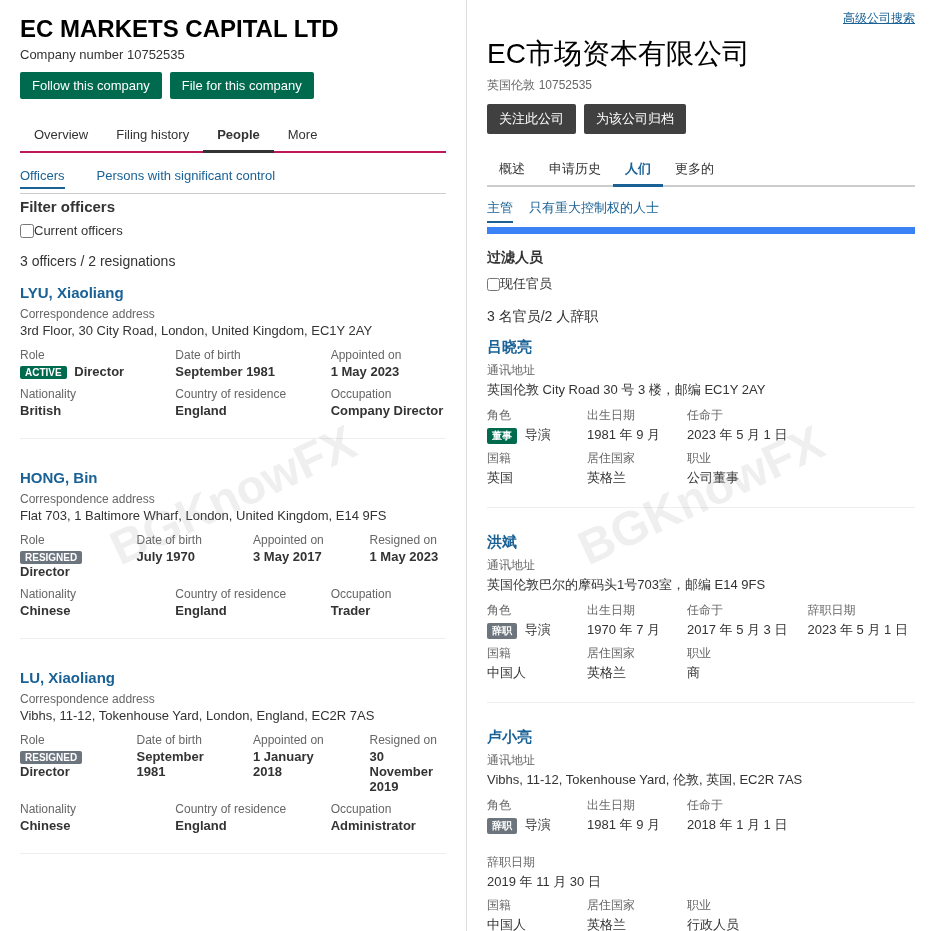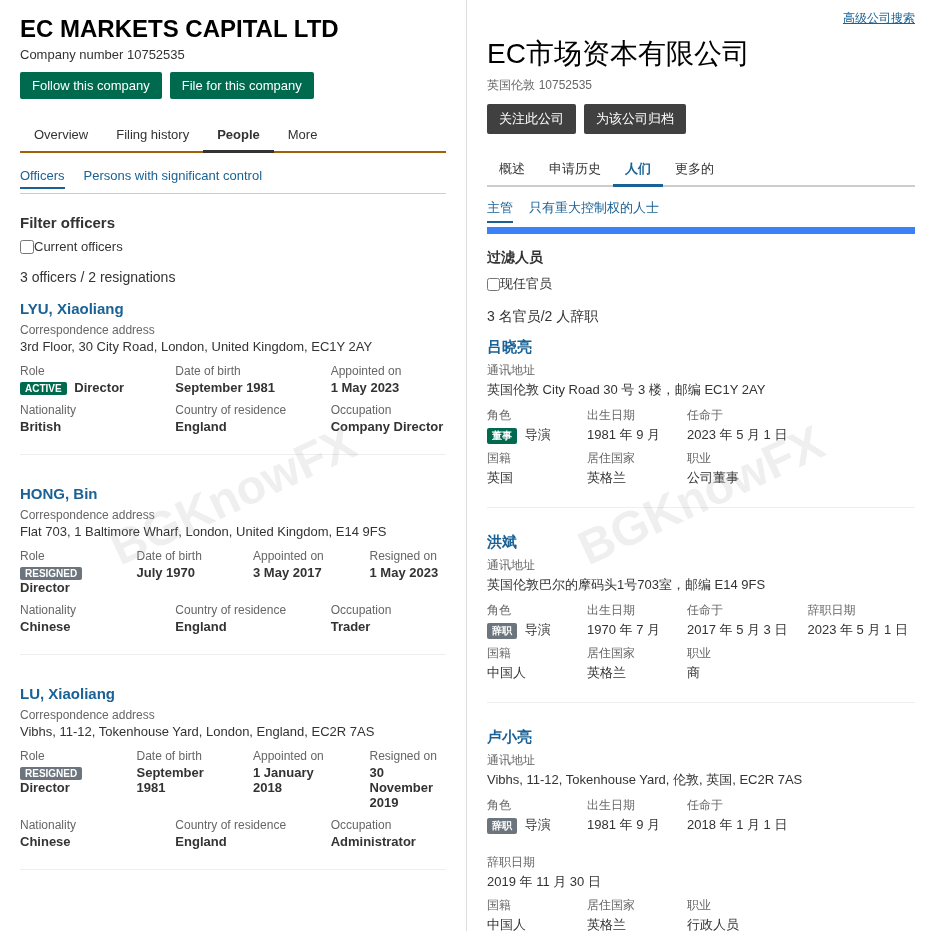--- a/index.html
+++ b/index.html
@@ -18,37 +18,37 @@
       background-color: #006A4E;
       color: #ffffff;
       border: none;
       padding: 6px 12px;
       font-size: 13px;
       cursor: pointer;
       border-radius: 2px;
     }
     
     
-    .tabs { display: flex; border-bottom: 2px solid #a16207; margin-bottom: 15px; }
+    .tabs { display: flex; border-bottom: 2px solid #be185d; margin-bottom: 15px; }
     .tab {
       padding: 8px 14px;
       font-size: 13px;
       cursor: pointer;
       border-bottom: 3px solid transparent;
       margin-bottom: -2px;
       color: #333;
       text-decoration: none;
     }
     .tab.active {
       border-bottom: 3px solid #333;
       font-weight: bold;
     }
     
     
-    .sub-tabs { display: flex; gap: 19px; margin-bottom: 20px; padding-bottom: 4px; border-bottom: 1px solid #ccc; }
+    .sub-tabs { display: flex; gap: 32px; margin-bottom: 4px; padding-bottom: 4px; border-bottom: 1px solid #ccc; }
     .sub-tab { font-size: 13px; color: #1a6296; cursor: pointer; padding-bottom: 4px; border-bottom: 2px solid transparent; }
     .sub-tab.active { border-bottom: 2px solid #1a6296; color: #1a6296; }
     
     
     .filter-section { margin-bottom: 15px; }
     .filter-title { font-size: 15px; font-weight: bold; margin-bottom: 8px; }
     .filter-checkbox { display: flex; align-items: center; font-size: 13px; }
     .filter-checkbox input { width: 14px; height: 14px; }
     
     .officers-count { font-size: 14px; color: #333; margin: 12px 0 15px; font-weight: normal; }

